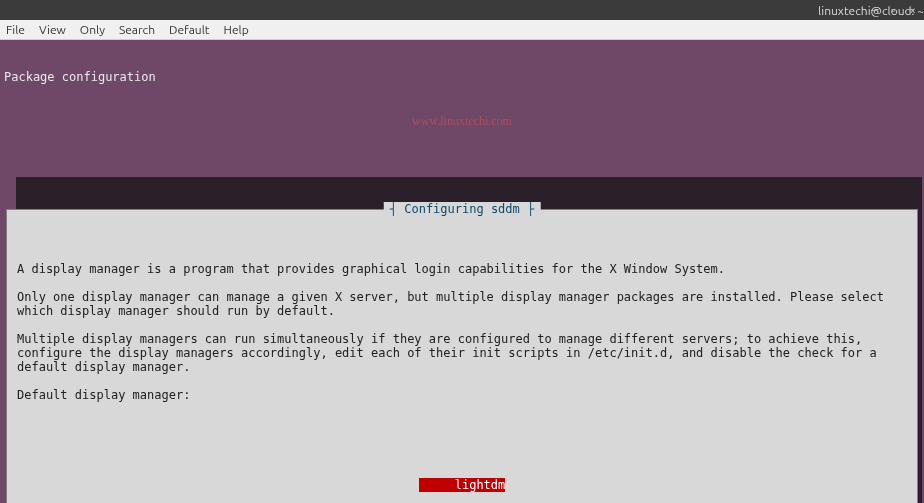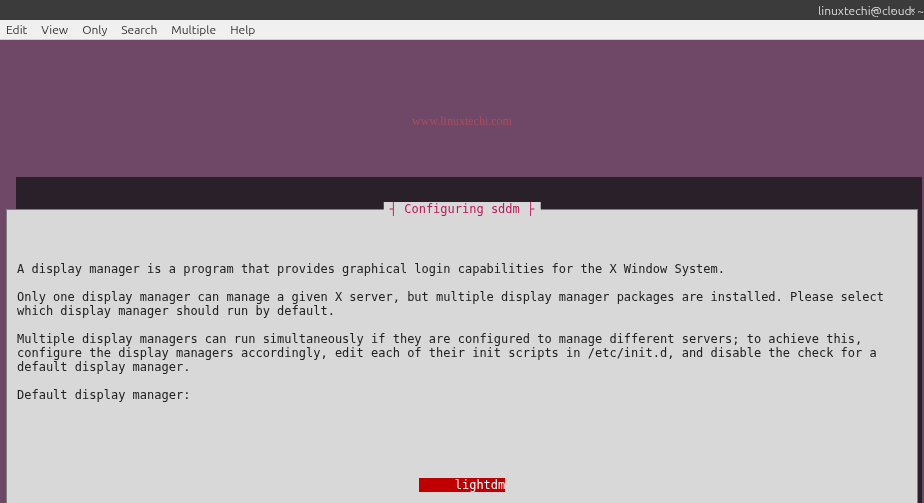--- a/index.html
+++ b/index.html
@@ -104,21 +104,21 @@
       z-index: 1;
       min-height: 208px;
     }
     .dialog-title {
       position: absolute;
       top: -8px;
       left: 50%;
       transform: translateX(-50%);
       background: #d8d8d8;
       padding: 0 6px;
-      color: #be185d;
+      color: #0c4a6e;
       font-weight: normal;
     }
     .dialog-body {
       white-space: pre-wrap;
       color: #202020;
     }
     .options {
       margin-top: 6px;
       text-align: center;
     }
@@ -139,29 +139,30 @@
 <div class="titlebar">
   <span>linuxtechi@cloud: ~</span>
   <div class="window-controls">
     <span>–</span>
     <span>▫</span>
     <span>×</span>
   </div>
 </div>
 
 <div class="menubar">
-  <span>Edit</span>
+  <span>File</span>
   <span>View</span>
   <span>Only</span>
   <span>Search</span>
-  <span>Multiple</span>
+  <span>Default</span>
   <span>Help</span>
 </div>
 
 <div class="terminal">
+  <div class="pkg-label">Package configuration</div>
 
   <div class="watermark">www.linuxtechi.com</div>
 
   <div class="dialog-wrap">
     <div class="dialog-shadow"></div>
     <div class="dialog">
       <span class="dialog-title">┤ <span>Configuring sddm</span> ├</span>
       <div class="dialog-body"><span>A display manager is a program that provides graphical login capabilities for the X Window System.</span>
 
 <span>Only one display manager can manage a given X server, but multiple display manager packages are installed. Please select which display manager should run by default.</span>

